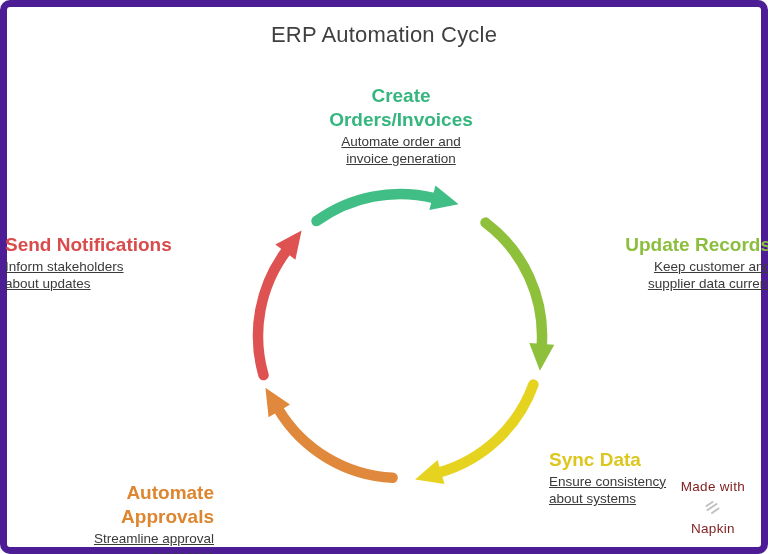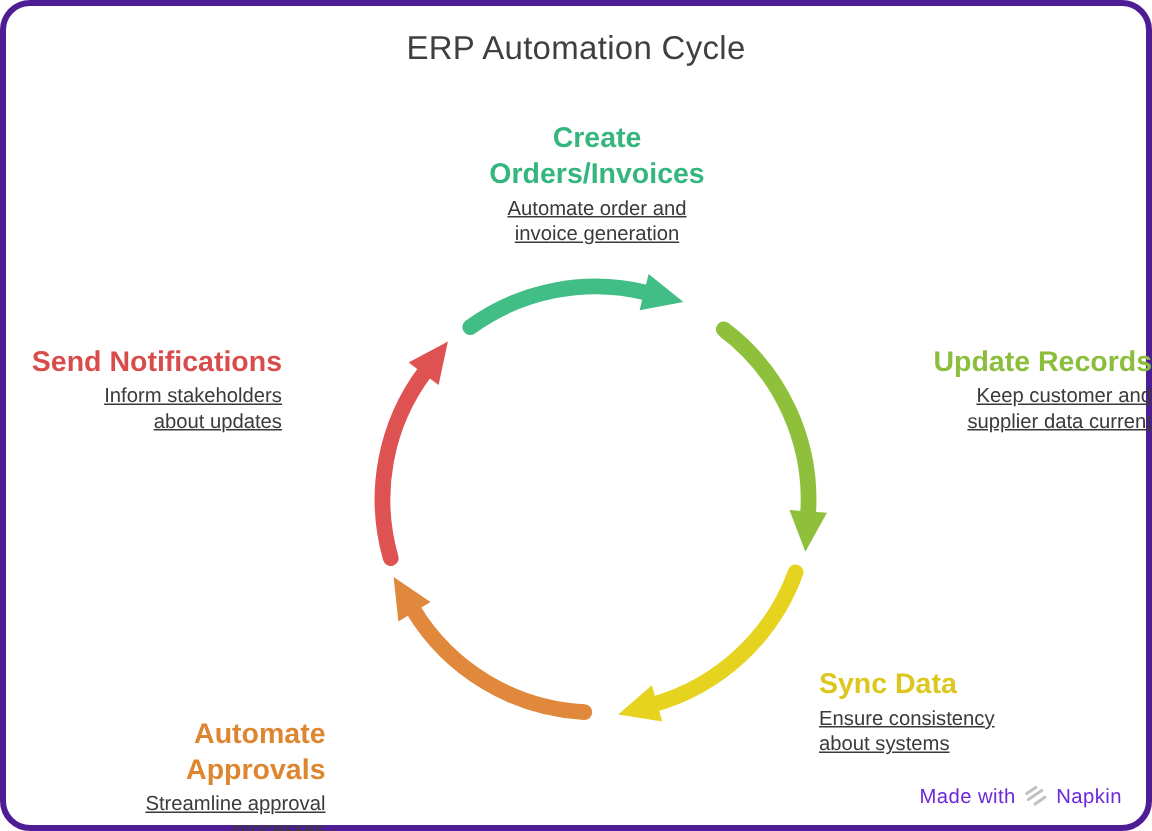--- a/index.html
+++ b/index.html
@@ -6,23 +6,23 @@
   body {
     width: 768px; height: 554px;
     background: #ffffff;
     font-family: "Liberation Sans", "DejaVu Sans", sans-serif;
     overflow: hidden;
   }
   .canvas {
     position: relative;
     width: 768px; height: 554px;
     background: #ffffff;
-    border-radius: 20px;
+    border-radius: 10px;
     box-sizing: border-box;
-    border: 4px solid #4c1d95;
+    border: 7px solid #4c1d95;
   }
   .page-title {
     position: absolute;
     top: 15px; left: 0;
     width: 100%;
     text-align: center;
     font-size: 22px;
     font-weight: 500;
     color: #3f3f3f;
     letter-spacing: 0.2px;
@@ -41,32 +41,33 @@
     line-height: 1.28;
     color: #3a3a3a;
     white-space: pre-line;
     margin-top: 1px;
     text-decoration: underline;
   }
   .pos-top          { left: 289px; top: 77px;  width: 210px; text-align: center; }
   .pos-right        { left: 584px; top: 226px; width: 180px; text-align: right; }
   .pos-bottom-right { left: 542px; top: 441px; width: 180px; text-align: left; }
   .pos-bottom-left  { right: 547px; top: 443px; width: 180px; text-align: right; }
-  .pos-left         { right: 576px; top: 226px; width: 180px; text-align: right; }
+  .pos-left         { right: 576px; top: 226px; width: 180px; text-align: left; }
   .watermark {
     position: absolute;
     right: 16px; bottom: 11px;
     display: flex;
     align-items: center;
     gap: 5px;
-    color: #6d28d9;
+    color: #7f1d1d;
     font-size: 13.5px;
     font-weight: 500;
     letter-spacing: 0.3px;
     cursor: pointer;
+    flex-direction: column;
   }
   .napkin-logo { display: inline-block; }
 </style>
 </head>
 <body>
 
 <div class="canvas">
 
   <h1 class="page-title">ERP Automation Cycle</h1>
 

